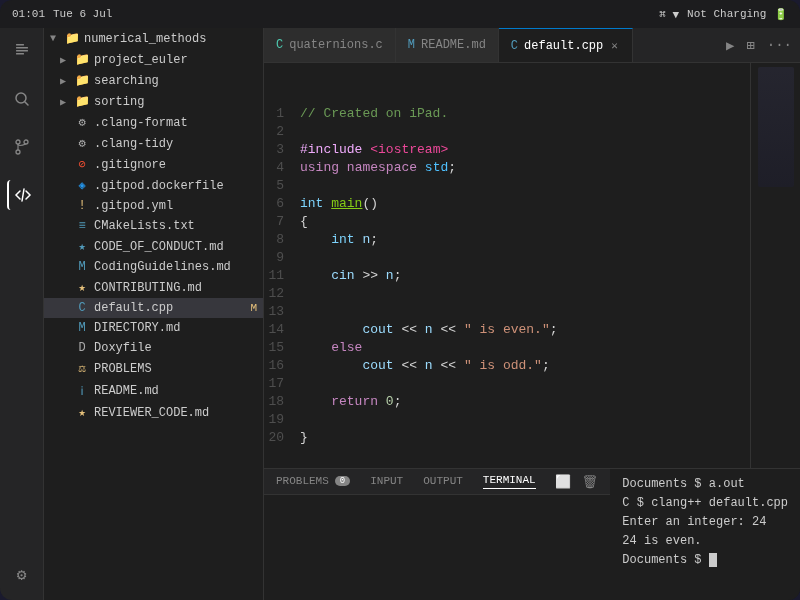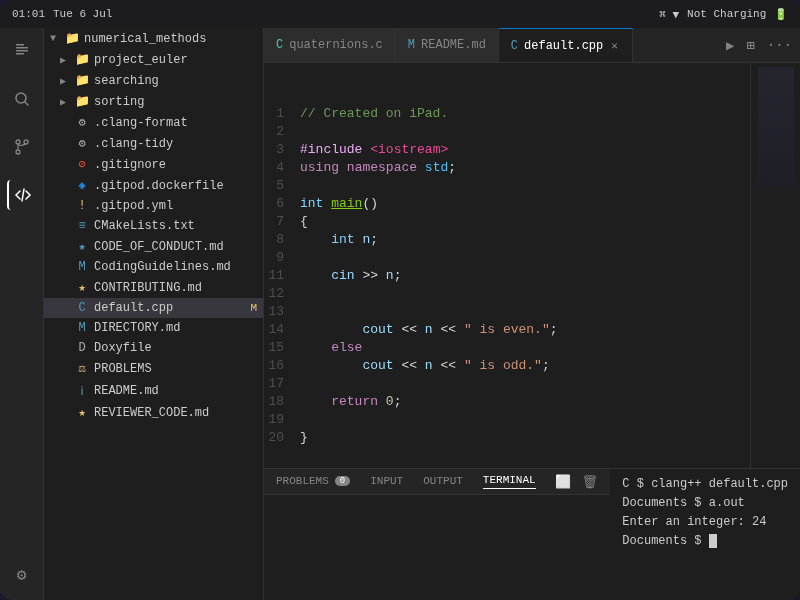--- a/index.html
+++ b/index.html
@@ -577,28 +577,31 @@
         <div class="panel-tab active">
           <span>TERMINAL</span>
         </div>
         <div id="panel-actions">
           <span>⬜</span>
           <span>🗑</span>
         </div>
       </div>
       <div id="terminal-content">
         <div class="terminal-line">
+          <span class="t-prompt">Documents $ a.out</span>
+        </div>
+        <div class="terminal-line">
           <span class="t-prompt">C $ clang++ default.cpp</span>
-        </div>
-        <div class="terminal-line">
-          <span class="t-prompt">Documents $ a.out</span>
         </div>
         <div class="terminal-line">
           <span class="t-prompt">Enter an integer: 24</span>
         </div>
         <div class="terminal-line">
+          <span class="t-prompt">24 is even.</span>
+        </div>
+        <div class="terminal-line">
           <span class="t-prompt">Documents $ </span><span class="t-cursor"></span>
         </div>
       </div>
     </div>
 
   </div>
 </div>
 
 </body></html>

